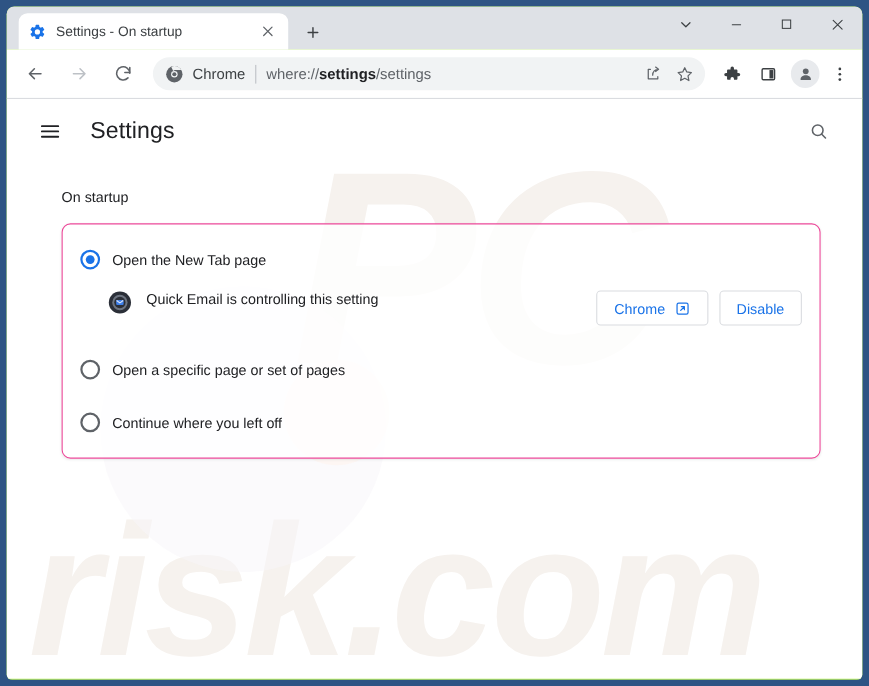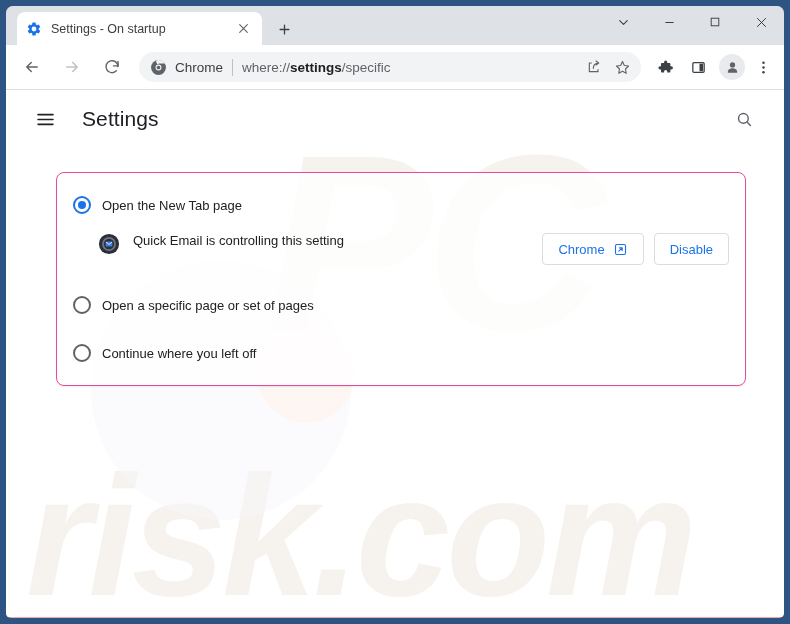--- a/index.html
+++ b/index.html
@@ -21,21 +21,21 @@
     left: 0; top: 0;
     width: 790px; height: 624px;
     background: #2e5484;
     padding: 6px;
   }
 
   #window-inner {
     position: relative;
     width: 778px;
     height: 612px;
-    background: #fca5a5;
+    background: #bef264;
     border-radius: 7px 7px 5px 5px;
     overflow: hidden;
   }
 
   
   #tab-strip {
     position: relative;
     height: 39px;
     background: #dee1e6;
     border-radius: 6px 6px 0 0;
@@ -420,21 +420,21 @@
         <span id="chrome-brand-icon">
           <svg viewBox="0 0 24 24" width="17" height="17">
             <circle cx="12" cy="12" r="10.5" fill="#5f6368"></circle>
             <circle cx="12" cy="12" r="4.2" fill="#f1f3f4"></circle>
             <circle cx="12" cy="12" r="2.6" fill="#5f6368"></circle>
             <path fill="#f1f3f4" d="M12 1.5a10.5 10.5 0 018.9 4.9H12.6l-2.1 1.3-2.4-4.9A10.4 10.4 0 0112 1.5z"></path>
           </svg>
         </span>
         <span id="chrome-brand-label">Chrome</span>
         <span id="omnibox-divider"></span>
-        <span id="omnibox-url"><span>where://</span><b>settings</b><span>/specific</span></span>
+        <span id="omnibox-url"><span>where://</span><b>settings</b><span>/settings</span></span>
         <span class="omni-action">
           <svg viewBox="0 0 24 24" width="16" height="16">
             <path fill="none" stroke="currentColor" stroke-width="1.7" stroke-linecap="round" stroke-linejoin="round" d="M8 6H5v13h13v-3"></path>
             <path fill="none" stroke="currentColor" stroke-width="1.7" stroke-linecap="round" stroke-linejoin="round" d="M11 14c0-5 3-8 8-8M15 3l4 3-4 3"></path>
           </svg>
         </span>
         <span class="omni-action">
           <svg viewBox="0 0 24 24" width="17" height="17">
             <path fill="none" stroke="currentColor" stroke-width="1.6" stroke-linejoin="round" d="M12 3.6l2.6 5.5 5.9.8-4.3 4.2 1.1 6-5.3-2.9-5.3 2.9 1.1-6L3.5 9.9l5.9-.8z"></path>
           </svg>
@@ -491,20 +491,21 @@
         <div id="settings-search-button">
           <svg viewBox="0 0 24 24" width="19" height="19">
             <circle cx="10.6" cy="10.6" r="6.1" fill="none" stroke="currentColor" stroke-width="1.8"></circle>
             <path fill="none" stroke="currentColor" stroke-width="1.8" stroke-linecap="round" d="M15.2 15.2l4.3 4.3"></path>
           </svg>
         </div>
       </div>
 
       <div id="settings-body">
 
+        <div id="section-title">On startup</div>
 
         <div id="startup-card">
 
           <div class="radio-row">
             <span class="radio checked"></span>
             <span class="radio-label">Open the New Tab page</span>
           </div>
 
           <div id="controlled-row">
             <span id="extension-icon">

